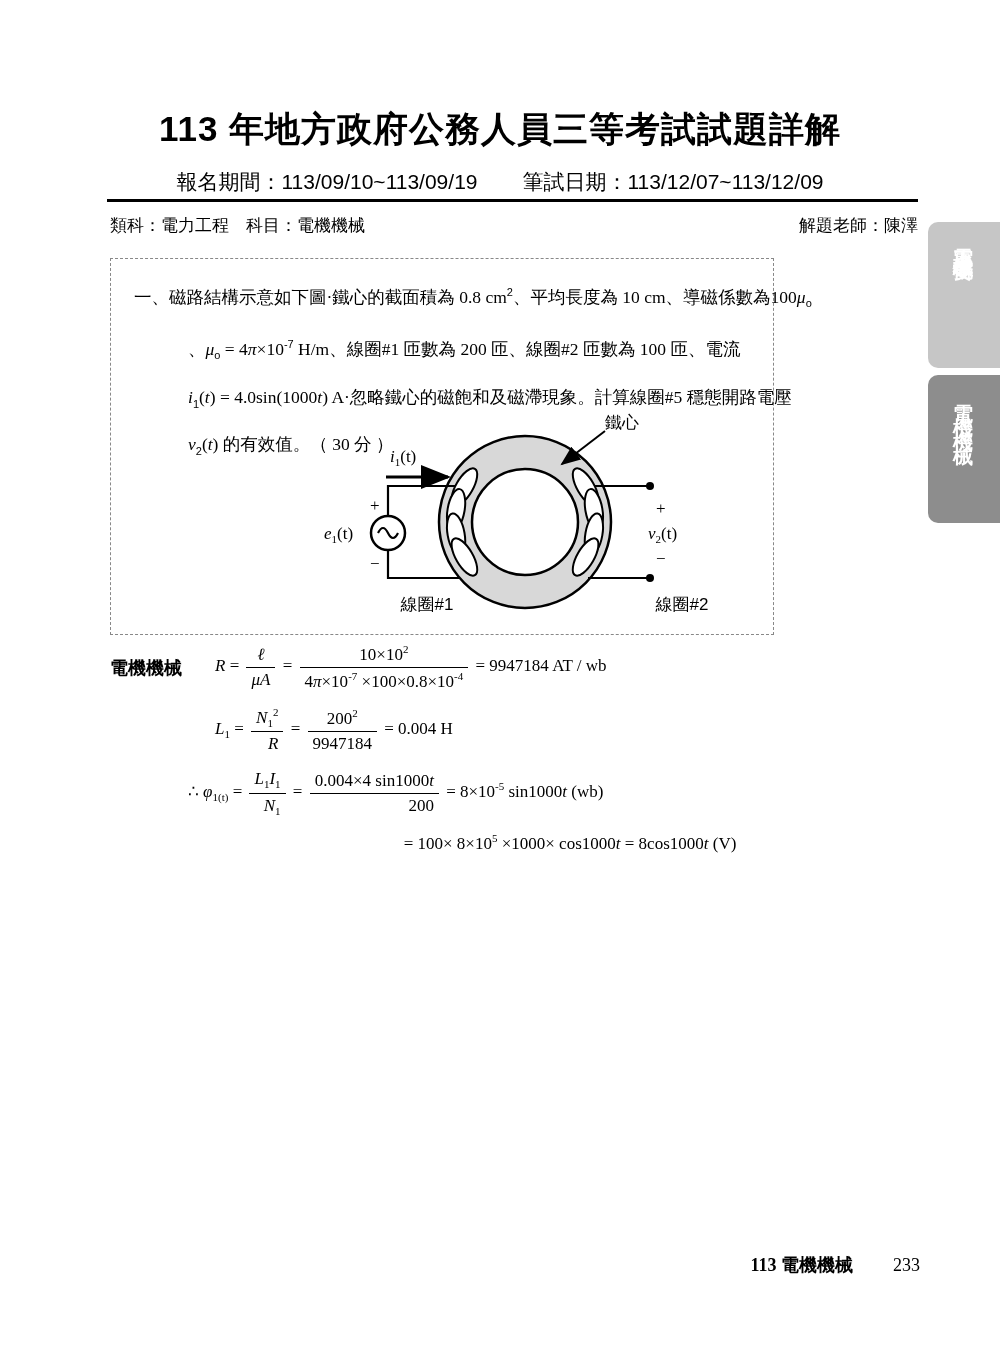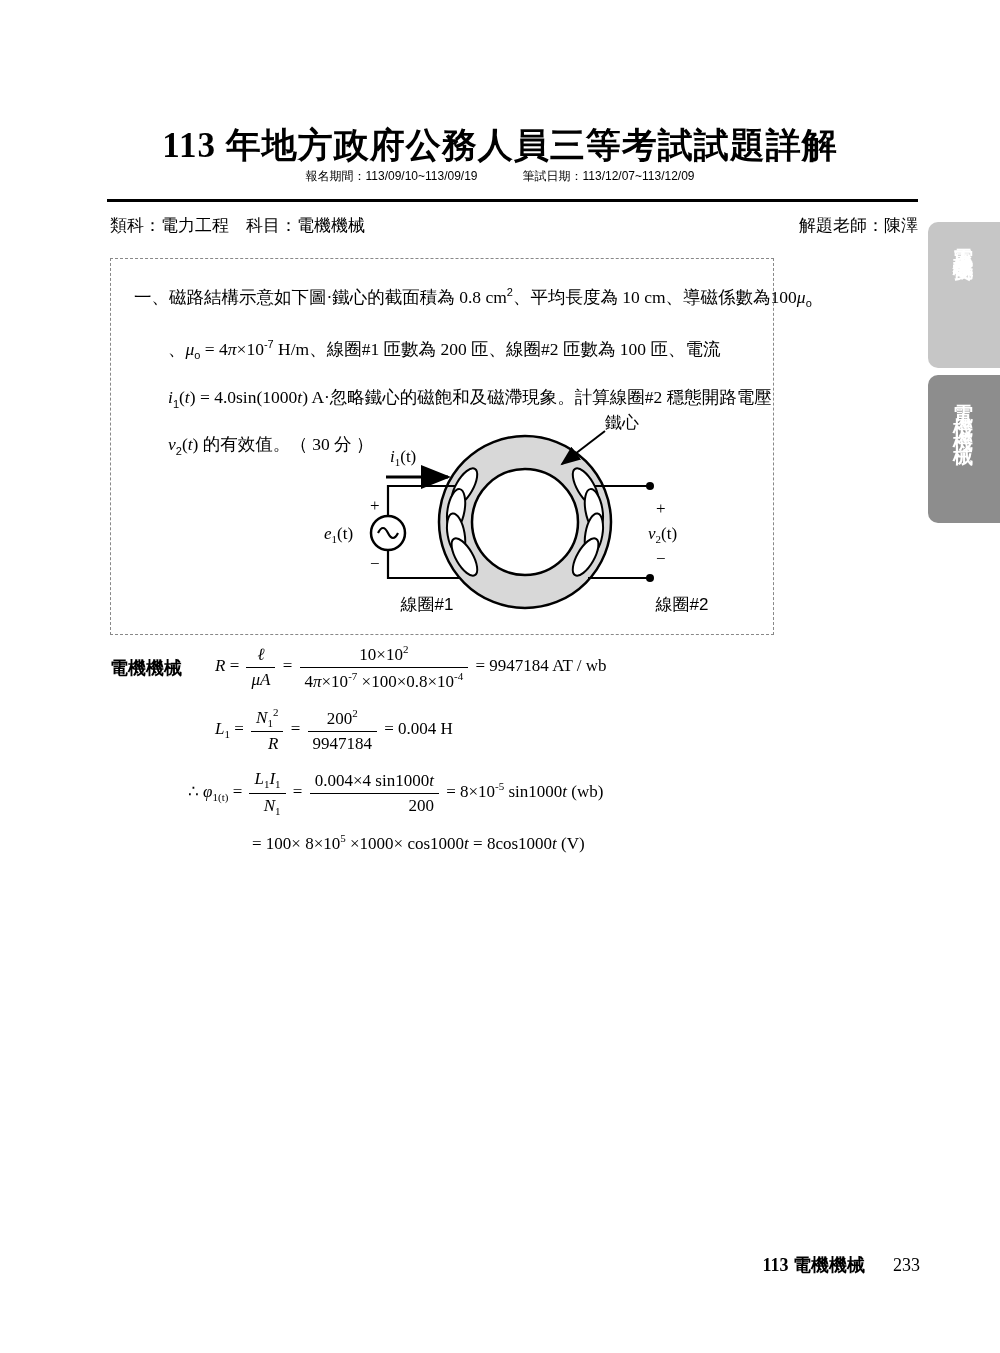--- a/index.html
+++ b/index.html
@@ -4,64 +4,64 @@
 <style>
   * { margin:0; padding:0; box-sizing:border-box; }
   body { background:#fff; }
   .page {
     position:relative; width:1000px; height:1353px; background:#ffffff;
     font-family:"Liberation Sans","DejaVu Sans",sans-serif; color:#000;
     overflow:hidden; margin:0 auto;
   }
   .title {
     position:absolute; top:106px; left:0; width:100%;
-    text-align:center; font-family:Liberation Serif, serif;
-    font-weight:bold; font-size:35px; letter-spacing:1px;margin-top:16px;
+    text-align:center; font-family:Liberation Sans, sans-serif;
+    font-weight:bold; font-size:35px; letter-spacing:1px;
   }
   .subtitle {
     position:absolute; top:168px; left:0; width:100%;
-    display:flex; justify-content:center; gap:45px; font-size:12px;
+    display:flex; justify-content:center; gap:45px; font-size:21px;
   }
   .top-rule { position:absolute; top:199px; left:107px; width:811px; height:3px; background:#000; }
   .info-row {
     position:absolute; top:214px; left:110px; width:808px;
     display:flex; justify-content:space-between; font-size:17px;gap:32px;
   }
   .qbox {
     position:absolute; top:258px; left:110px; width:664px; height:377px;
     border:1px dashed #888;
   }
   .q-text { padding:13px 12px 0 23px; font-size:17.5px; line-height:41px; }
   .q-line { white-space:nowrap; }
-  .q-line.cont { margin-left:34px; }
+  .q-line.cont { margin-left:54px; }
   .q-text .eq-t, .q-text .eq-i { font-family:"Liberation Serif","DejaVu Serif",serif; }
 
   
   .eq { font-family:"Liberation Serif","DejaVu Serif",serif; font-size:17px; white-space:nowrap; }
   .eq-i { font-style:italic; }
   .eq-sub { font-size:11px; font-style:normal; }
   .eq-sup { font-size:11px; }
   .frac { display:inline-block; text-align:center; vertical-align:middle; margin:0 3px; }
   .frac > .num { display:block; border-bottom:1.4px solid #000; padding:0 5px 2px; }
   .frac > .den { display:block; padding:2px 5px 0;text-align:right; }
   .sqrt { white-space:nowrap; }
   .sqrt-arg { border-top:1.3px solid #000; padding:0 2px; }
 
   .solution-label { position:absolute; top:656px; left:110px; font-size:18px; font-weight:bold; }
   .equations { position:absolute; top:643px; left:188px; width:700px; }
   .equations .eq { margin-bottom:15px; }
   .eq.ind-1 { margin-left:27px; }
-  .eq.ind-2 { margin-left:64px; }
+  .eq.ind-2 { margin-left:64px;text-align:center; }
 
   .footer {
     position:absolute; top:1253px; right:80px; font-size:18px;
     font-family:"Liberation Serif","DejaVu Serif",serif;
   }
   .footer .book-num { font-weight:bold; }
-  .footer .page-num { margin-left:28px; }
+  .footer .page-num { margin-left:40px; }
 
   .side-tab {
     position:absolute; right:0; width:72px; border-radius:10px 0 0 10px;
     color:#fff; font-weight:bold; font-size:20px;
   }
   .side-tab .vtext {
     writing-mode:vertical-rl; text-orientation:upright;
     display:block; margin:10px auto 0;
   }
   .tab-1 { top:222px; height:146px; }
@@ -95,21 +95,21 @@
     <span class="vtext">電工機械概要</span>
   </div>
   <div class="side-tab tab-2" style="background: rgb(141, 141, 141);">
     <span class="vtext">電機機械</span>
   </div>
 
   <div class="qbox">
     <div class="q-text">
       <div class="q-line"><span class="eq-t">一、磁路結構示意如下圖·鐵心的截面積為 </span><span class="eq-t">0.8 cm</span><sup class="eq-sup">2</sup><span class="eq-t">、平均長度為 10 cm、導磁係數為100</span><span class="eq-i">μ</span><sub class="eq-sub">o</sub></div>
       <div class="q-line cont"><span class="eq-t">、</span><span class="eq-i">μ</span><sub class="eq-sub">o</sub><span class="eq-t"> = 4</span><span class="eq-i">π</span><span class="eq-t">×10</span><sup class="eq-sup">-7</sup><span class="eq-t"> H/m、線圈#1 匝數為 200 匝、線圈#2 匝數為 100 匝、電流</span></div>
-      <div class="q-line cont"><span class="eq-i">i</span><sub class="eq-sub">1</sub><span class="eq-t">(</span><span class="eq-i">t</span><span class="eq-t">) = 4.0sin(1000</span><span class="eq-i">t</span><span class="eq-t">) A·忽略鐵心的磁飽和及磁滯現象。計算線圈#2 穩態開路電壓</span></div>
+      <div class="q-line cont"><span class="eq-i">i</span><sub class="eq-sub">1</sub><span class="eq-t">(</span><span class="eq-i">t</span><span class="eq-t">) = 4.0sin(1000</span><span class="eq-i">t</span><span class="eq-t">) A·忽略鐵心的磁飽和及磁滯現象。計算線圈#5 穩態開路電壓</span></div>
       <div class="q-line cont"><span class="eq-i">v</span><sub class="eq-sub">2</sub><span class="eq-t">(</span><span class="eq-i">t</span><span class="eq-t">) 的有效值。（ 30 分 ）</span></div>
     </div>
   </div>
 
   <svg class="diagram" width="430" height="224" viewBox="0 0 430 224">
     <defs>
       <marker id="arr" markerWidth="12" markerHeight="10" refX="9" refY="4" orient="auto">
         <path d="M0,0 L10,4 L0,8 z" fill="#000"></path>
       </marker>
     </defs>

